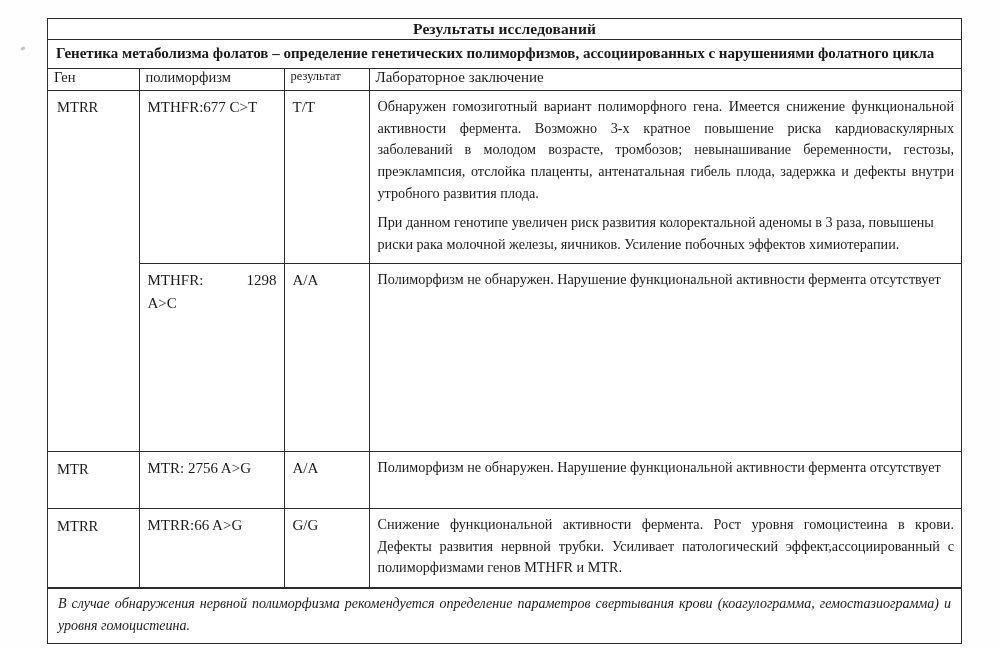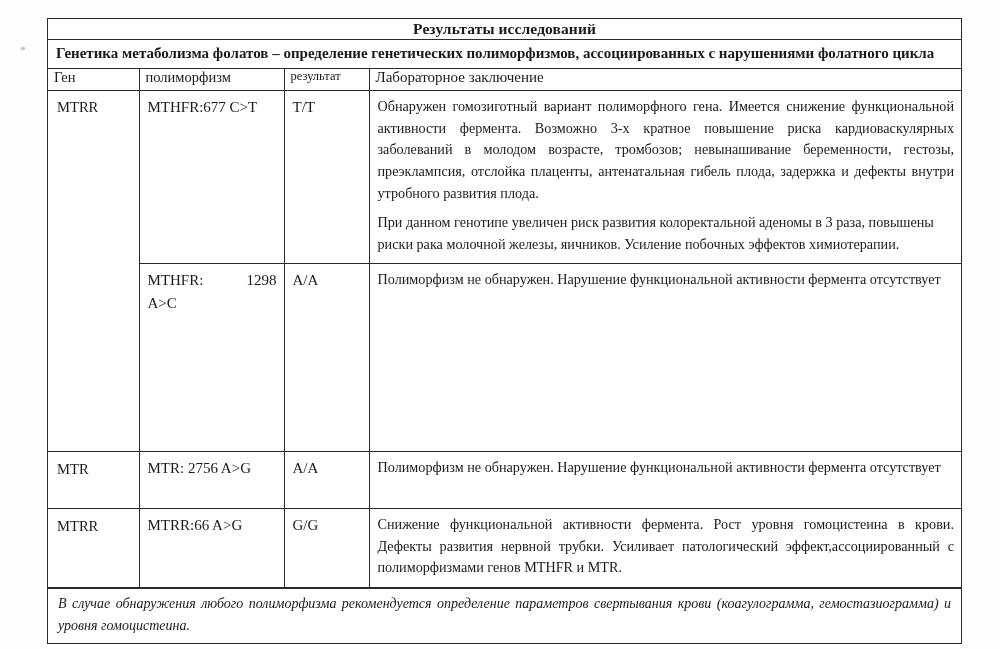--- a/index.html
+++ b/index.html
@@ -230,17 +230,17 @@
           <td class="res-cell">G/G</td>
           <td class="concl-cell">
             <p>Снижение функциональной активности фермента. Рост уровня гомоцистеина в крови. Дефекты развития нервной трубки. Усиливает патологический эффект,ассоциированный с полиморфизмами генов MTHFR и MTR.</p>
           </td>
         </tr>
 
       </tbody>
     </table>
 
     <div class="footer-row">
-      <span class="footer-text">В случае обнаружения любого полиморфизма рекомендуется определение параметров свертывания крови (коагулограмма, гемостазиограмма) и уровня гомоцистеина.</span>
+      <span class="footer-text">В случае обнаружения нервной полиморфизма рекомендуется определение параметров свертывания крови (коагулограмма, гемостазиограмма) и уровня гомоцистеина.</span>
     </div>
 
   </div>
 </div>
 
 </body></html>

